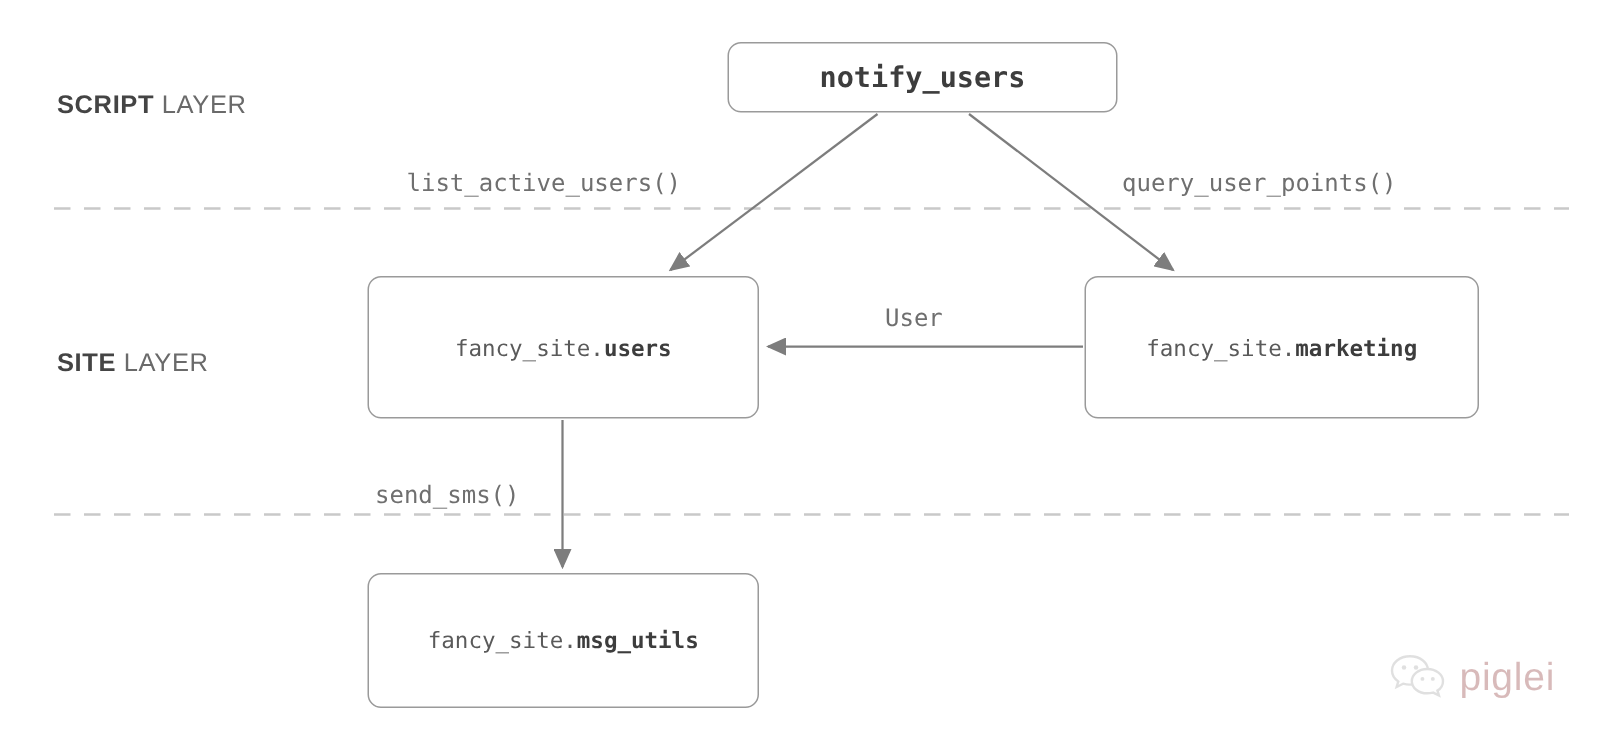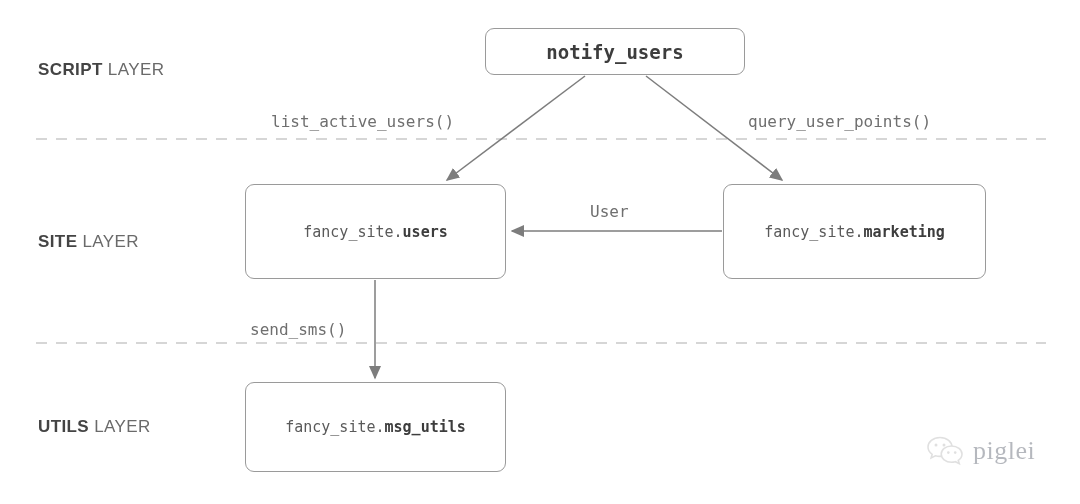--- a/index.html
+++ b/index.html
@@ -98,23 +98,23 @@
     left: 926px;
     top: 428px;
     width: 140px;
     height: 46px;
     display: flex;
     align-items: center;
     gap: 7px;
     opacity: 0.30;
   }
   #watermark .wm-text {
-    font-family: Liberation Serif, serif;
+    font-family: Liberation Sans, sans-serif;
     font-size: 26px;
-    color: #0f172a;
+    color: #7f1d1d;
     letter-spacing: 0.5px;
   }
 </style>
 </head>
 <body>
 
 <div id="canvas">
 
   <svg class="layer-svg" viewBox="0 0 1080 504" xmlns="http://www.w3.org/2000/svg">
     <defs>
@@ -134,23 +134,20 @@
     <line x1="722" y1="231" x2="512" y2="231" stroke="#7d7d7d" stroke-width="1.5" marker-end="url(#arrowhead)"></line>
 
     <line x1="375" y1="280" x2="375" y2="378" stroke="#7d7d7d" stroke-width="1.5" marker-end="url(#arrowhead)"></line>
   </svg>
 
   <div class="layer-label" id="label-script">
     <span class="strong">SCRIPT</span><span class="light"> LAYER</span>
   </div>
   <div class="layer-label" id="label-site">
     <span class="strong">SITE</span><span class="light"> LAYER</span>
-  </div>
-  <div class="layer-label" id="label-utils">
-    <span class="strong">UTILS</span><span class="light"> LAYER</span>
   </div>
 
   <div class="node" id="node-notify">
     <span class="name">notify_users</span>
   </div>
 
   <div class="node" id="node-users">
     <span class="mod">fancy_site.</span>
       <span class="name">users</span>
   </div>

